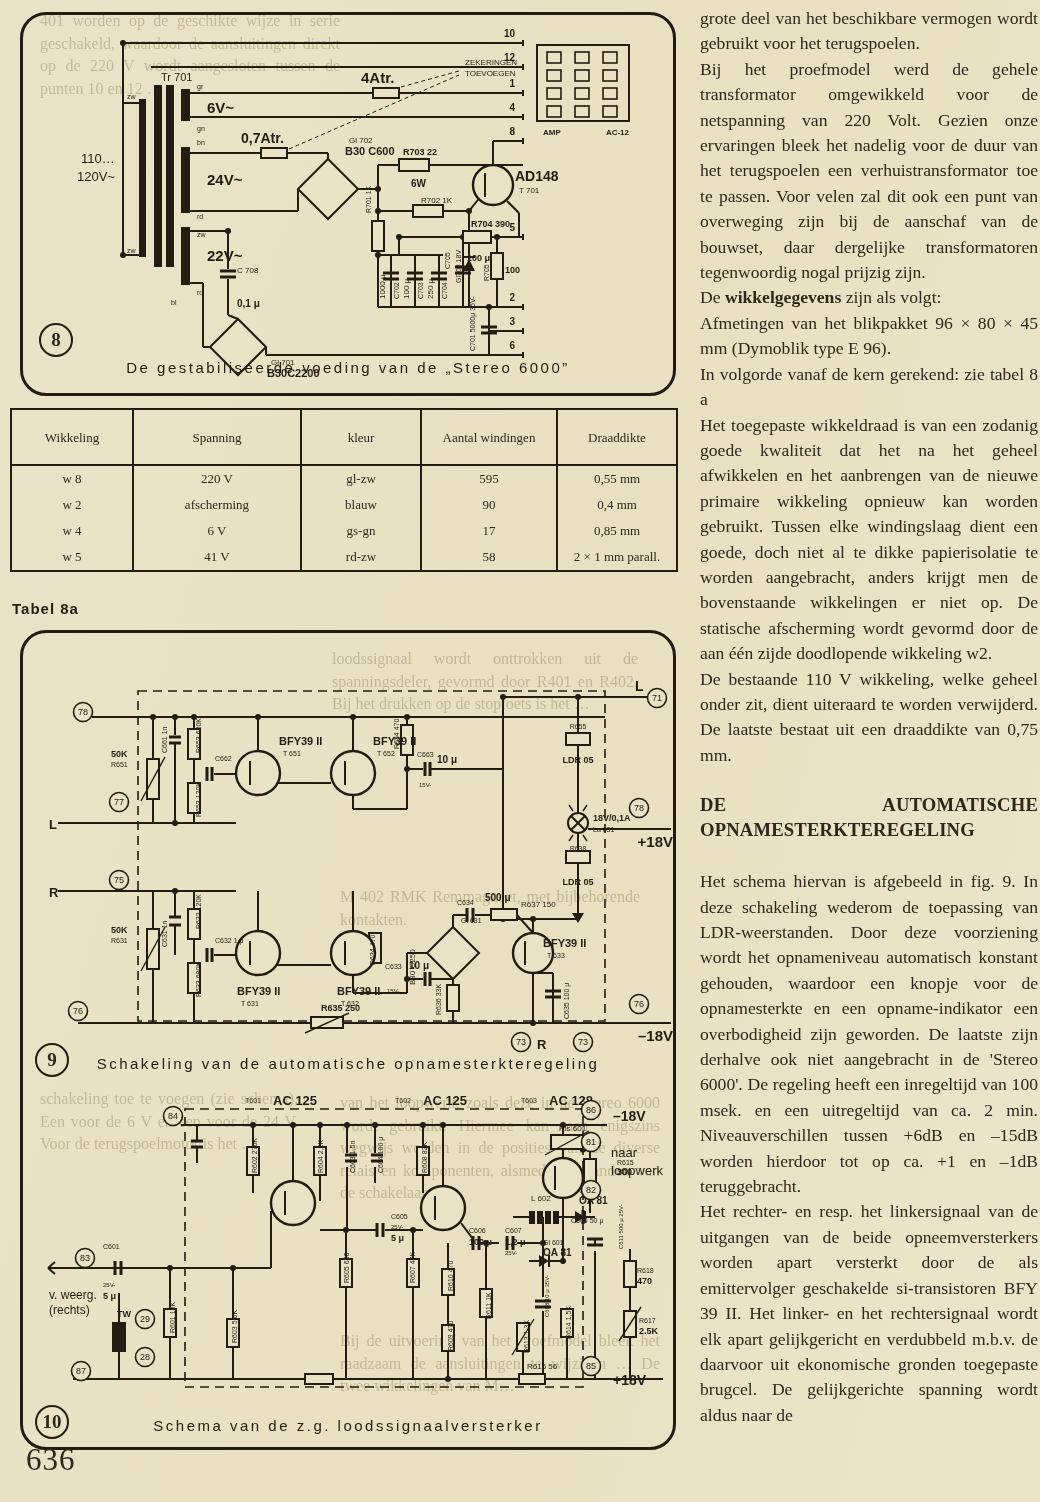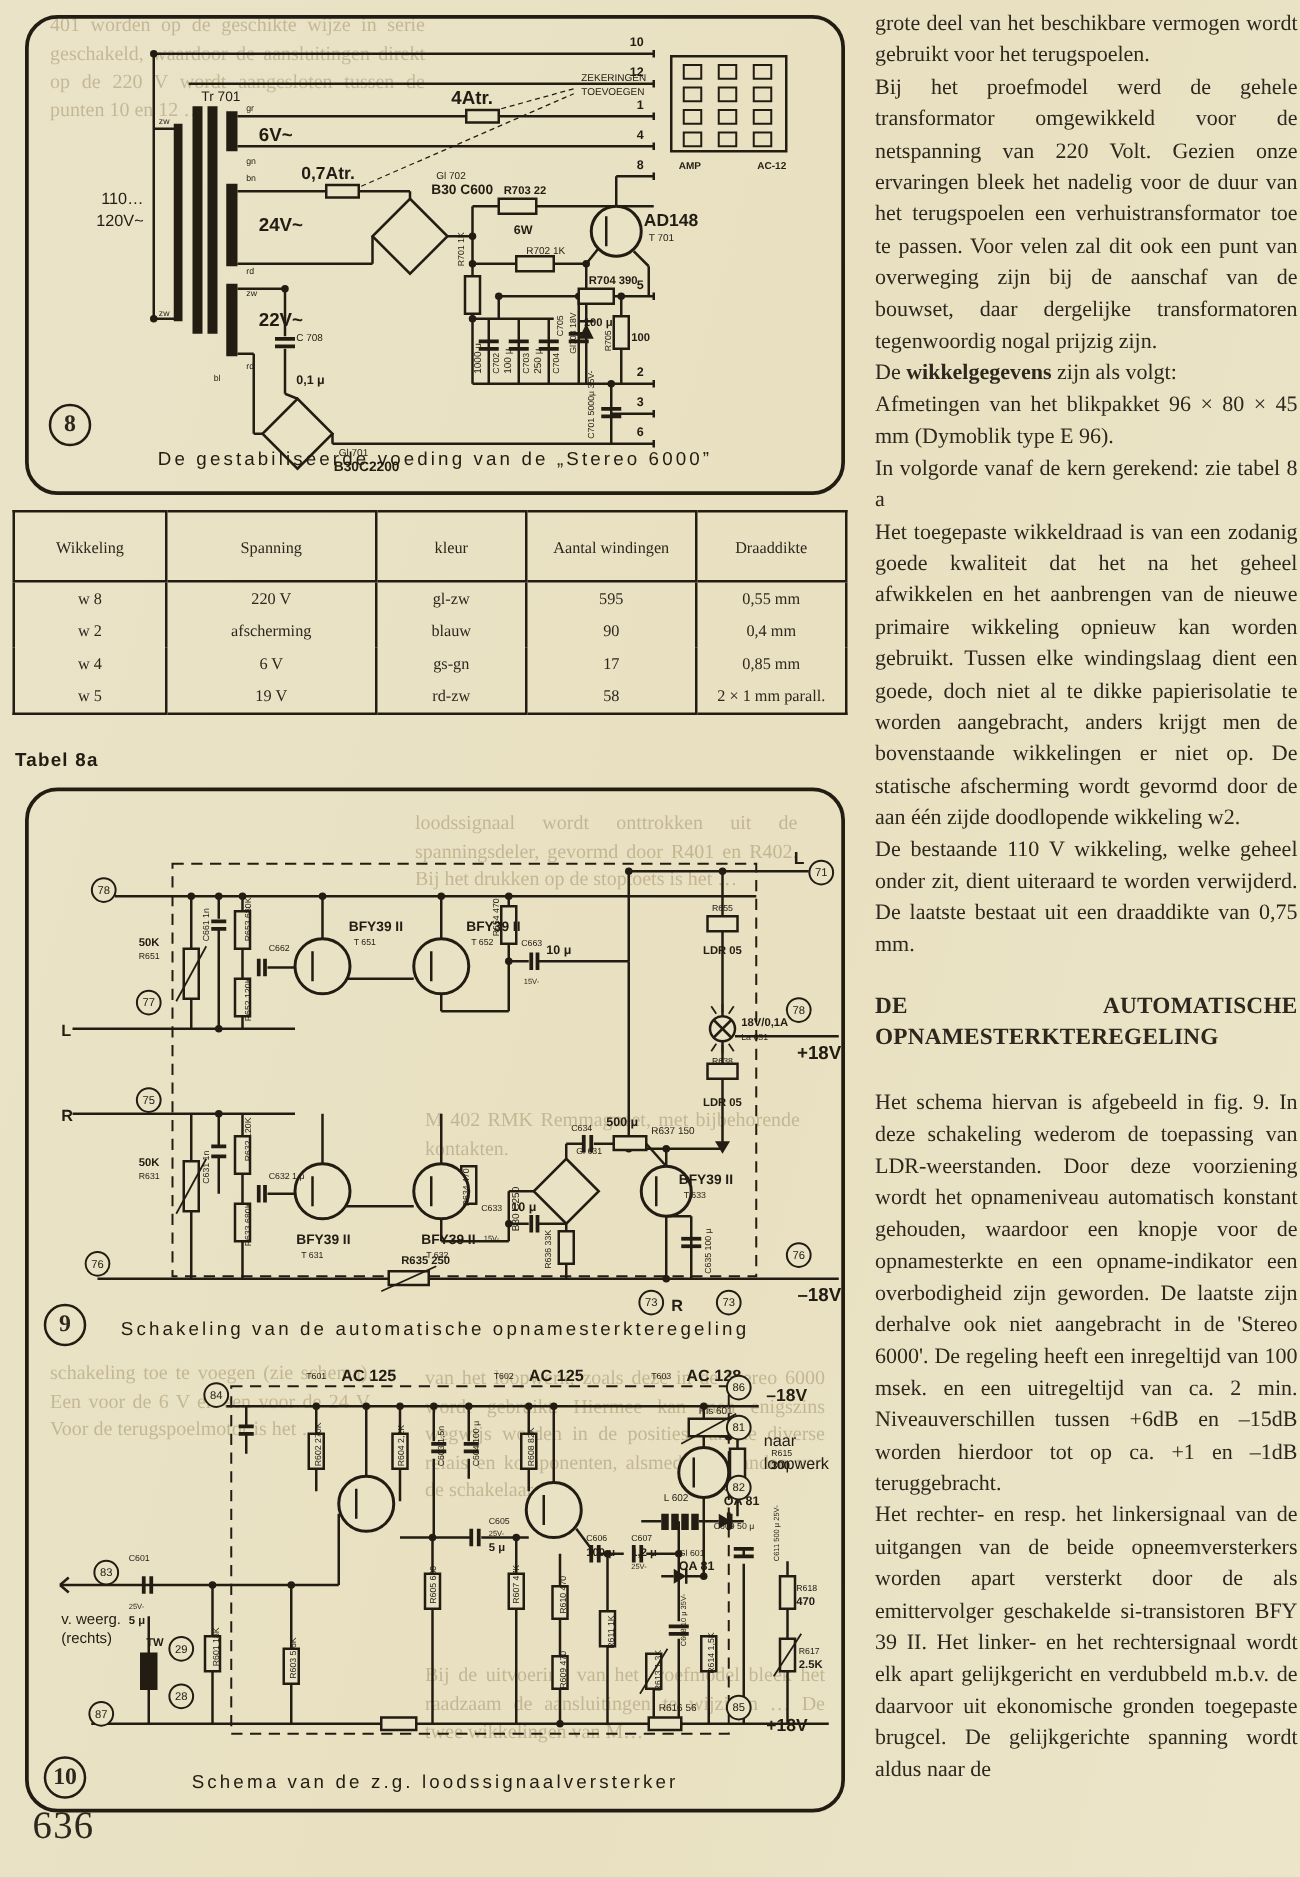--- a/index.html
+++ b/index.html
@@ -261,21 +261,21 @@
         </tr>
         <tr>
           <td>w 4</td>
             <td>6 V</td>
             <td>gs-gn</td>
             <td>17</td>
             <td>0,85 mm</td>
         </tr>
         <tr>
           <td>w 5</td>
-            <td>19 V</td>
+            <td>41 V</td>
             <td>rd-zw</td>
             <td>58</td>
             <td>2 × 1 mm parall.</td>
         </tr>
       </tbody>
     </table>
   </div>
   <div class="tabcap">Tabel 8a</div>
 
   <div class="frame" style="left:20px;top:630px;width:650px;height:814px">

